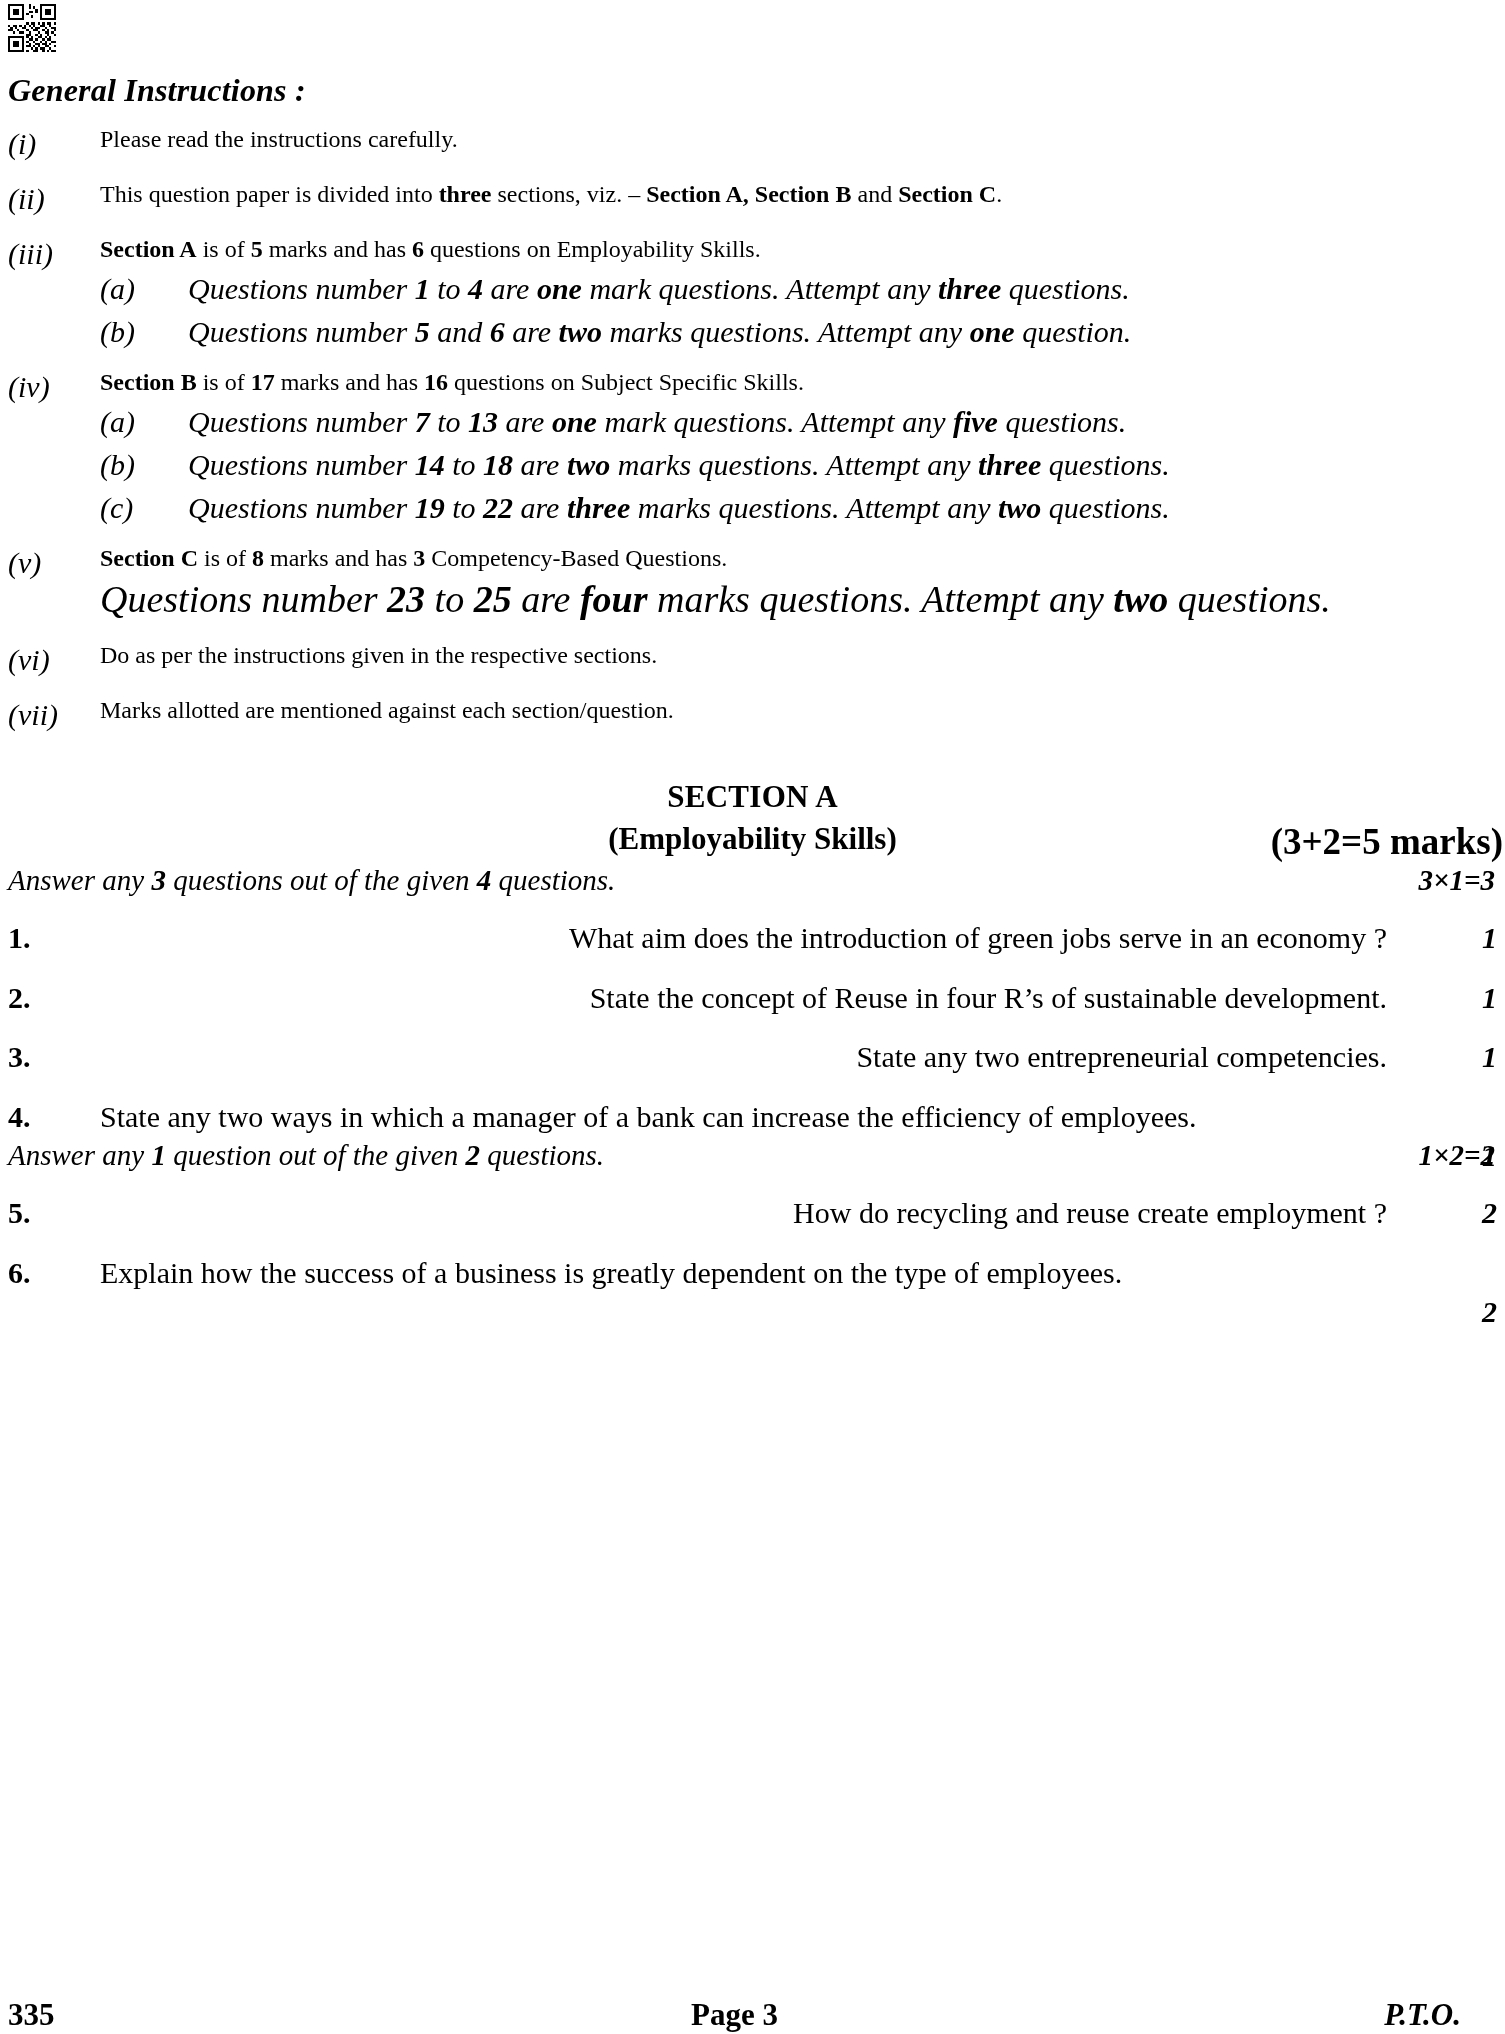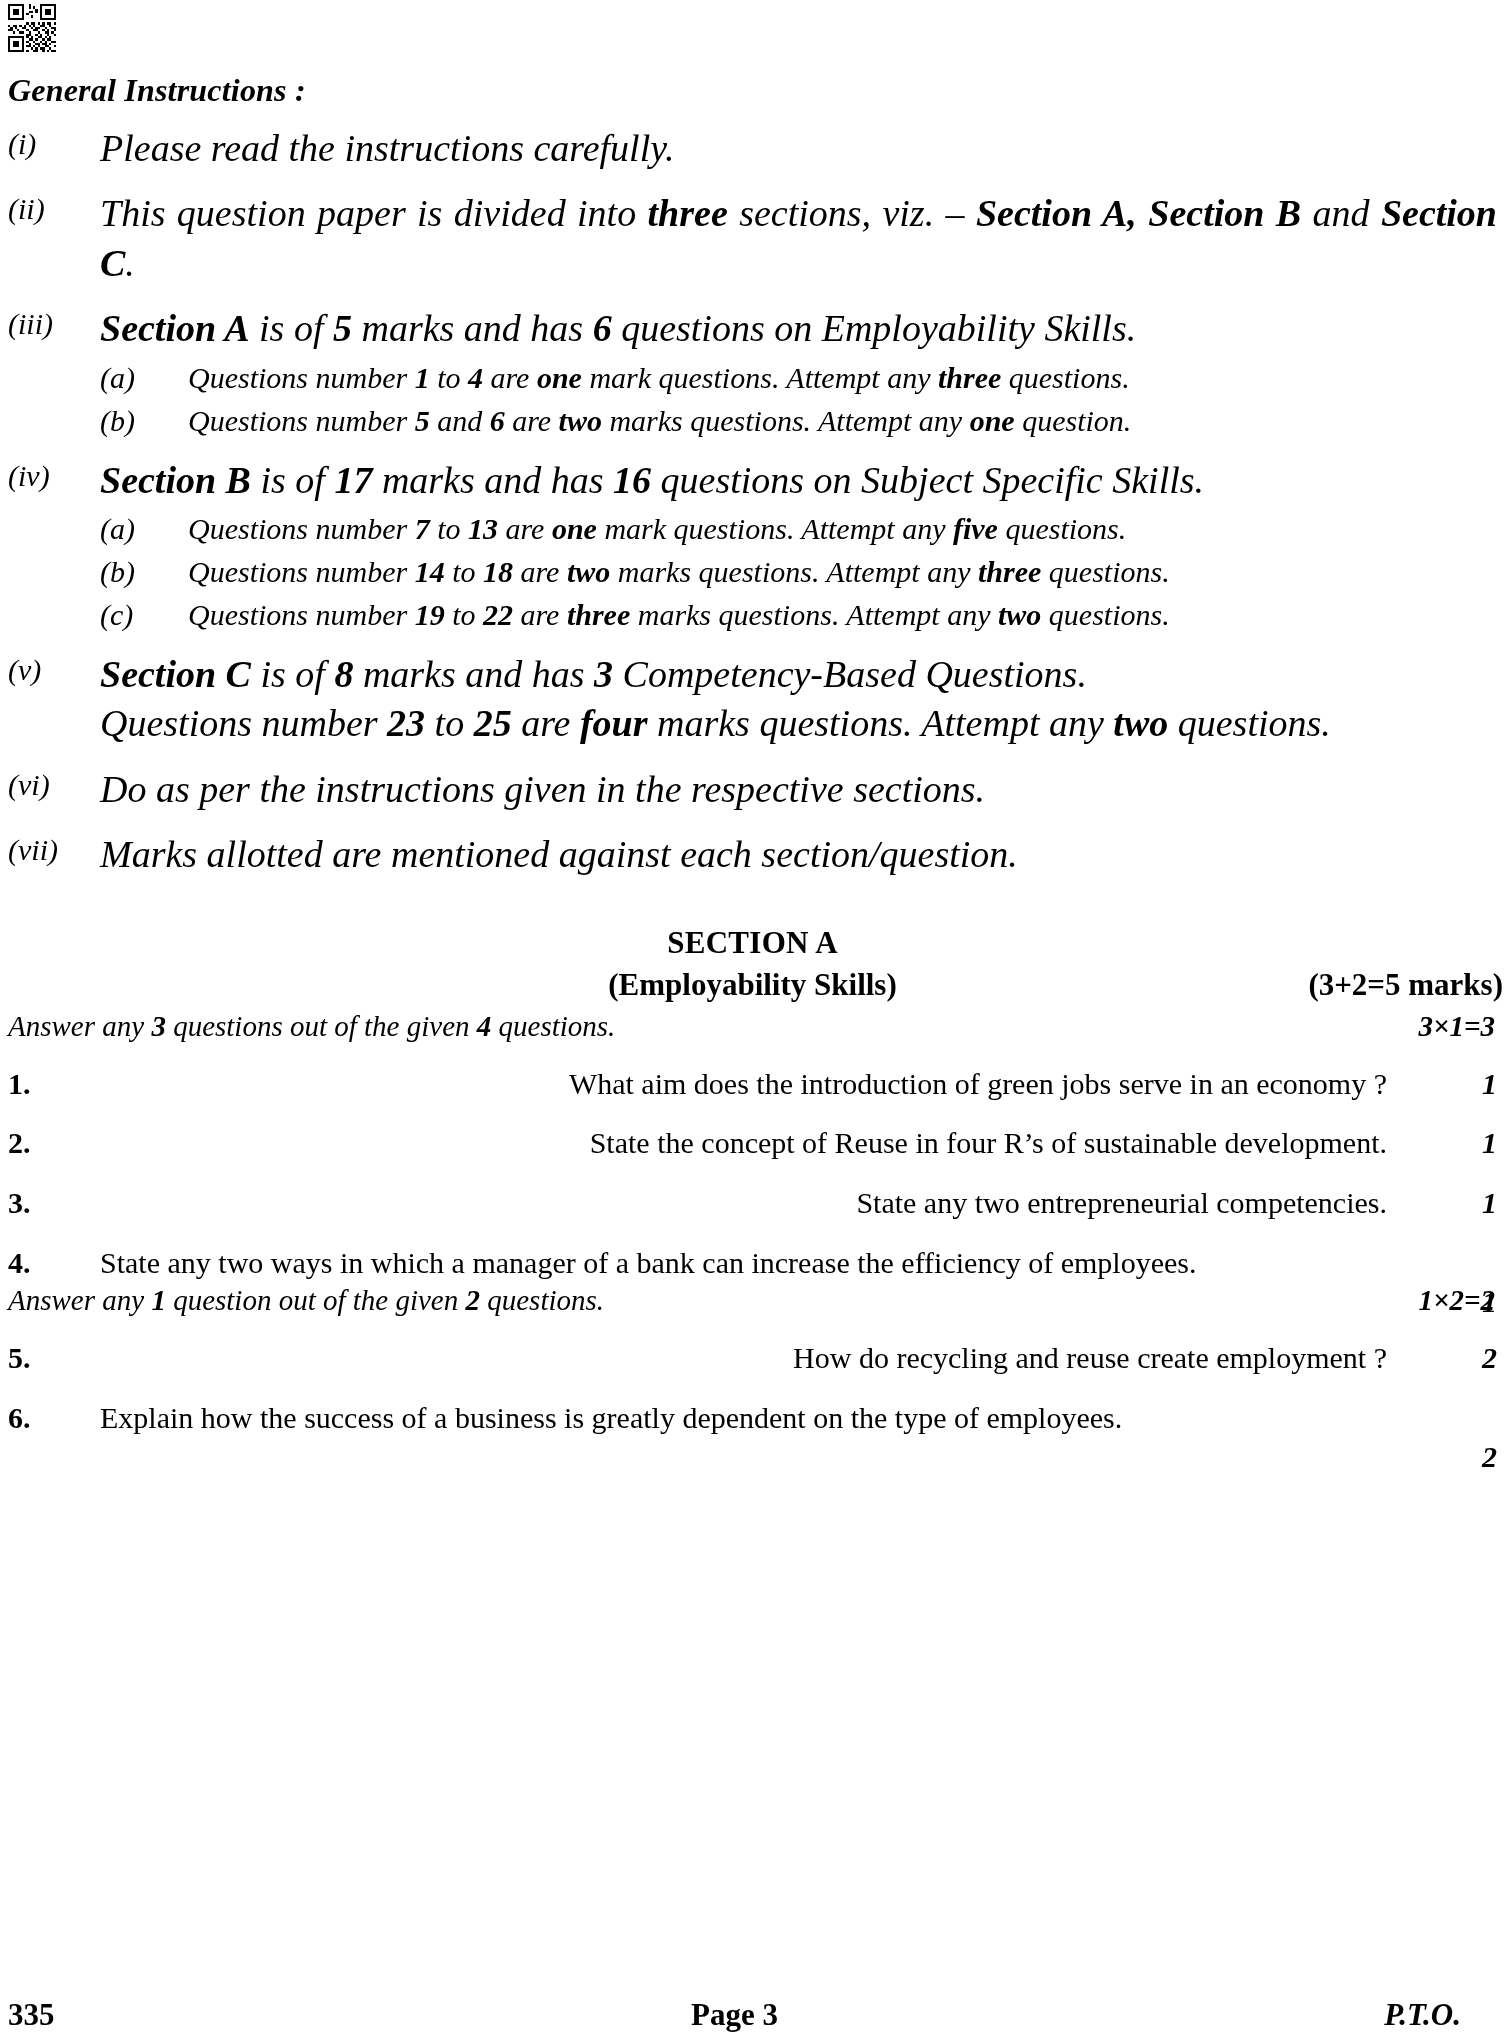--- a/index.html
+++ b/index.html
@@ -59,60 +59,59 @@
   }
   .inst-num {
     flex: 0 0 92px;
     font-style: italic;
     font-size: 30px;
     line-height: 1.30;
     white-space: nowrap;
   }
   .inst-body {
     flex: 1 1 auto;
+    font-size: 24px;
+    line-height: 1.30;
+    text-align: justify;
+    text-justify: inter-word;
+  }
+  .inst-body.nojust { text-align: left; }
+
+  
+  .sub {
+    display: flex;
+    align-items: flex-start;
+    margin-top: 4px;
+  }
+  .sub-num {
+    flex: 0 0 88px;
+    font-style: italic;
+    font-size: 30px;
+    line-height: 1.30;
+    white-space: nowrap;
+  }
+  .sub-body {
+    flex: 1 1 auto;
+    font-style: italic;
+    font-size: 30px;
+    line-height: 1.30;
+    text-align: justify;
+    text-justify: inter-word;
+  }
+
+  b, .b { font-weight: bold; }
+
+  
+  .cont {
     font-style: italic;
     font-size: 38px;
     line-height: 1.30;
     text-align: justify;
     text-justify: inter-word;
   }
-  .inst-body.nojust { text-align: left; }
-
-  
-  .sub {
-    display: flex;
-    align-items: flex-start;
-    margin-top: 4px;
-  }
-  .sub-num {
-    flex: 0 0 88px;
-    font-style: italic;
-    font-size: 30px;
-    line-height: 1.30;
-    white-space: nowrap;
-  }
-  .sub-body {
-    flex: 1 1 auto;
-    font-style: italic;
-    font-size: 30px;
-    line-height: 1.30;
-    text-align: justify;
-    text-justify: inter-word;
-  }
-
-  b, .b { font-weight: bold; }
-
-  
-  .cont {
-    font-style: italic;
-    font-size: 38px;
-    line-height: 1.30;
-    text-align: justify;
-    text-justify: inter-word;
-  }
 
   
   .section-head {
     text-align: center;
     font-weight: bold;
     font-size: 31px;
     line-height: 1.1;
     margin-top: 46px;
     letter-spacing: 0.3px;
   }
@@ -125,21 +124,21 @@
     text-align: center;
     font-weight: bold;
     font-size: 31px;
     line-height: 1.1;
   }
   .section-marks {
     position: absolute;
     right: -6px;
     top: 0;
     font-weight: bold;
-    font-size: 31px;
+    font-size: 37px;
     line-height: 1.1;
     white-space: nowrap;
     text-align: center;
   }
 
   
   .answer-line {
     display: flex;
     align-items: baseline;
     justify-content: space-between;

